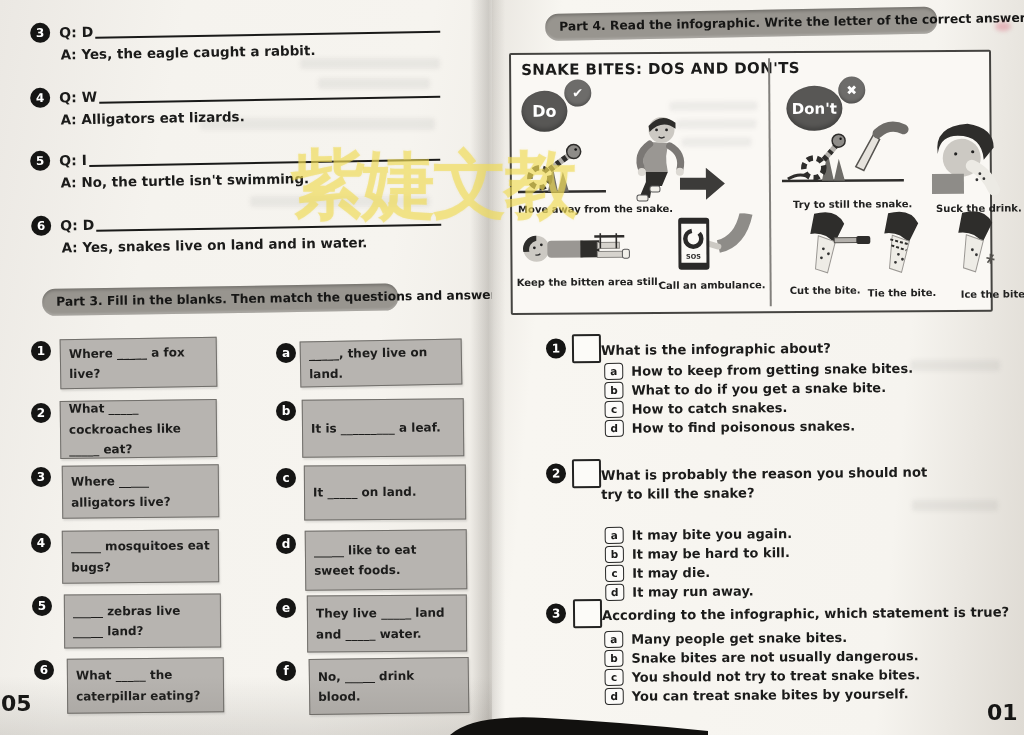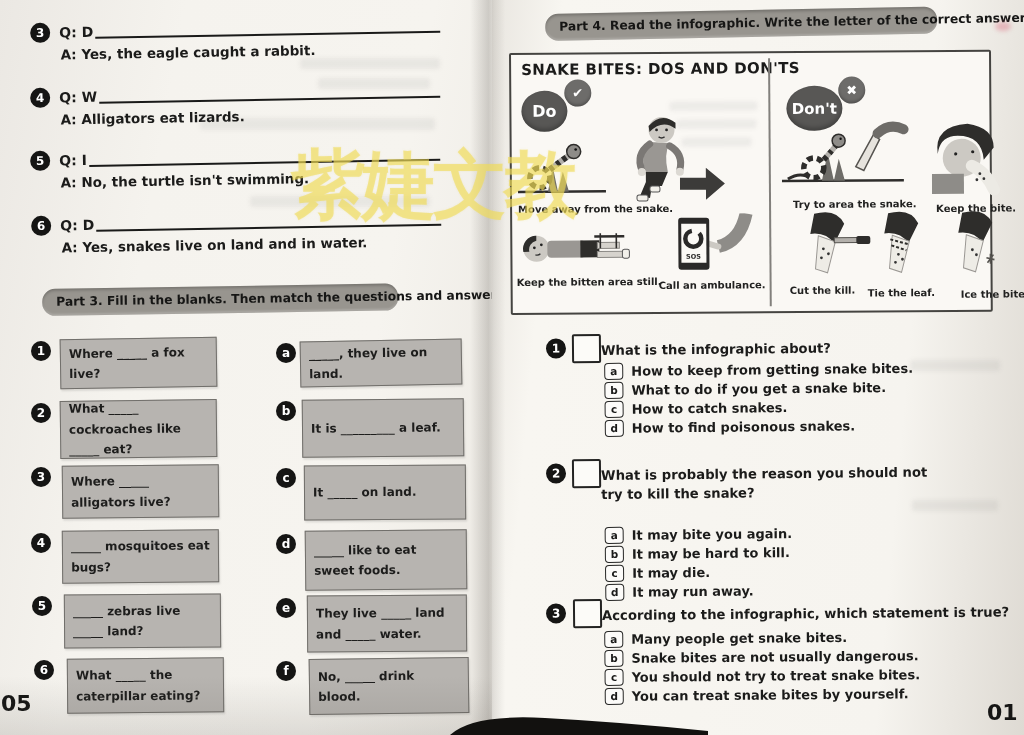--- a/index.html
+++ b/index.html
@@ -267,34 +267,34 @@
       <path d="M6,58 Q16,52 24,55" stroke="#2e2d2b" stroke-width="3" fill="none"></path>
       <path d="M40,60 L46,32 L52,60 L57,38 L63,60 Z" fill="#6e6c68"></path>
       <circle cx="32" cy="47" r="10" fill="none" stroke="#2e2d2b" stroke-width="5.5" stroke-dasharray="6 4"></circle>
       <path d="M42,39 Q52,28 55,24" stroke="#b3b0ab" stroke-width="5.5" fill="none"></path>
       <path d="M42,39 Q52,28 55,24" stroke="#2e2d2b" stroke-width="5.5" fill="none" stroke-dasharray="4 4"></path>
       <circle cx="57" cy="20" r="6.5" fill="#8e8c88" stroke="#2e2d2b" stroke-width="1.5"></circle>
       <circle cx="59" cy="18" r="1.2" fill="#111"></circle>
       <polygon points="74,46 92,14 98,19 82,50" fill="#e6e3dd" stroke="#55534f" stroke-width="1.5"></polygon>
       <path d="M96,13 Q108,2 122,9" stroke="#6e6c68" stroke-width="10" fill="none" stroke-linecap="round"></path>
     </svg>
-    <div class="abs cap" style="left:281px;top:146px;">Try to area the snake.</div>
+    <div class="abs cap" style="left:281px;top:146px;">Try to still the snake.</div>
 
     <svg class="abs" style="left:420px;top:68px;" width="68" height="76" viewBox="0 0 68 76">
       <path d="M6,34 Q2,6 36,4 Q62,8 62,28 L52,40 Q50,14 22,16 Q8,18 6,34 Z" fill="#2e2d2b"></path>
       <circle cx="30" cy="38" r="19" fill="#ccc9c3"></circle>
       <circle cx="24" cy="34" r="1.6" fill="#222"></circle>
         <circle cx="41" cy="32" r="1.6" fill="#222"></circle>
       <rect x="0" y="54" width="32" height="20" fill="#8e8c88"></rect>
       <path d="M62,70 Q54,52 40,46" stroke="#eceae4" stroke-width="12" fill="none" stroke-linecap="round"></path>
       <circle cx="48" cy="54" r="1.4" fill="#333"></circle>
         <circle cx="52" cy="59" r="1.4" fill="#333"></circle>
       <circle cx="45" cy="60" r="1.4" fill="#333"></circle>
     </svg>
-    <div class="abs cap" style="left:424px;top:151px;">Keep the bite.</div>
+    <div class="abs cap" style="left:424px;top:151px;">Suck the drink.</div>
 
     <svg class="abs" style="left:286px;top:158px;" width="76" height="70" viewBox="0 0 76 70">
       <path d="M16,3 Q38,-3 46,13 L36,33 Q28,21 12,23 Z" fill="#2e2d2b"></path>
       <path d="M20,25 L37,31 L29,62 L17,58 Z" fill="#eeece6" stroke="#9a9793" stroke-width="1"></path>
       <circle cx="25" cy="38" r="1.4" fill="#333"></circle>
         <circle cx="30" cy="43" r="1.4" fill="#333"></circle>
         <circle cx="23" cy="47" r="1.4" fill="#333"></circle>
       <rect x="36" y="27" width="24" height="5" fill="#b3b0ab" stroke="#55534f" stroke-width="1"></rect>
       <rect x="58" y="25.5" width="14" height="8" rx="2" fill="#2e2d2b"></rect>
     </svg>
@@ -306,22 +306,22 @@
         <circle cx="28" cy="49" r="1.4" fill="#333"></circle>
         <circle cx="21" cy="52" r="1.4" fill="#333"></circle>
     </svg>
     <svg class="abs" style="left:436px;top:158px;" width="58" height="70" viewBox="0 0 58 70">
       <path d="M14,3 Q36,-3 44,13 L34,33 Q26,21 10,23 Z" fill="#2e2d2b"></path>
       <path d="M18,25 L35,31 L27,62 L15,58 Z" fill="#eeece6" stroke="#9a9793" stroke-width="1"></path>
       <circle cx="24" cy="40" r="1.4" fill="#333"></circle>
         <circle cx="28" cy="45" r="1.4" fill="#333"></circle>
       <path d="M38,48 L46,50 M42,44 L42,54 M39,53 L45,45" stroke="#55534f" stroke-width="1.6"></path>
     </svg>
-    <div class="abs cap" style="left:277px;top:232px;">Cut the kill.</div>
-    <div class="abs cap" style="left:355px;top:235px;">Tie the leaf.</div>
+    <div class="abs cap" style="left:277px;top:232px;">Cut the bite.</div>
+    <div class="abs cap" style="left:355px;top:235px;">Tie the bite.</div>
     <div class="abs cap" style="left:448px;top:237px;">Ice the bite.</div>
   </div>
 
   <div class="abs" style="left:0;top:0;width:532px;height:0;transform:rotate(-0.6deg);transform-origin:110px 350px;">
     <div class="abs badge" style="left:54px;top:338px;">1</div>
     <div class="abs ansbox" style="left:80px;top:334px;"></div>
     <div class="abs qblock-text" style="left:109px;top:341px;width:360px;">What is the infographic about?</div>
     <div class="opt" style="left:112px;top:363px;">
         <span class="chip">a</span>
         <span class="opt-text">How to keep from getting snake bites.</span>

